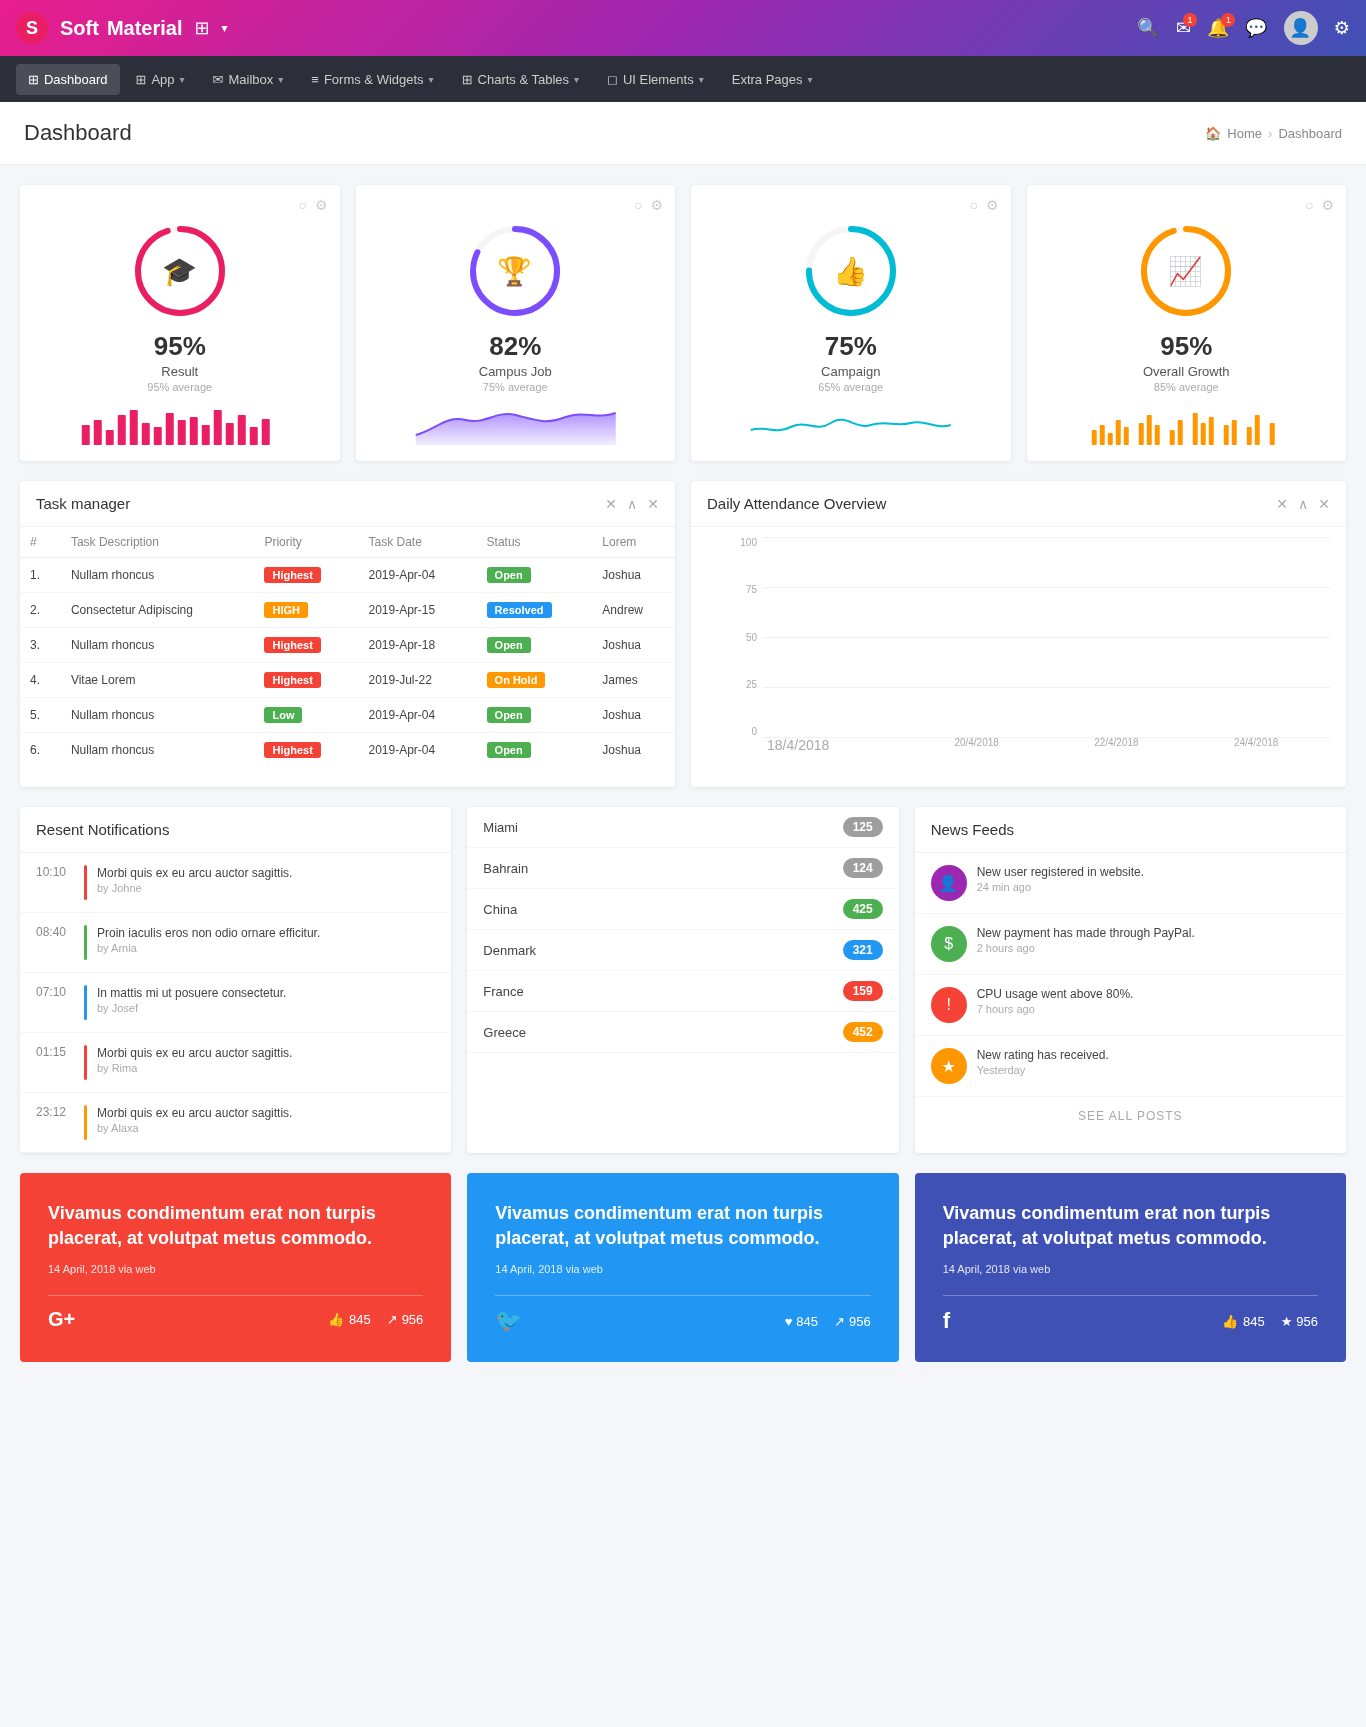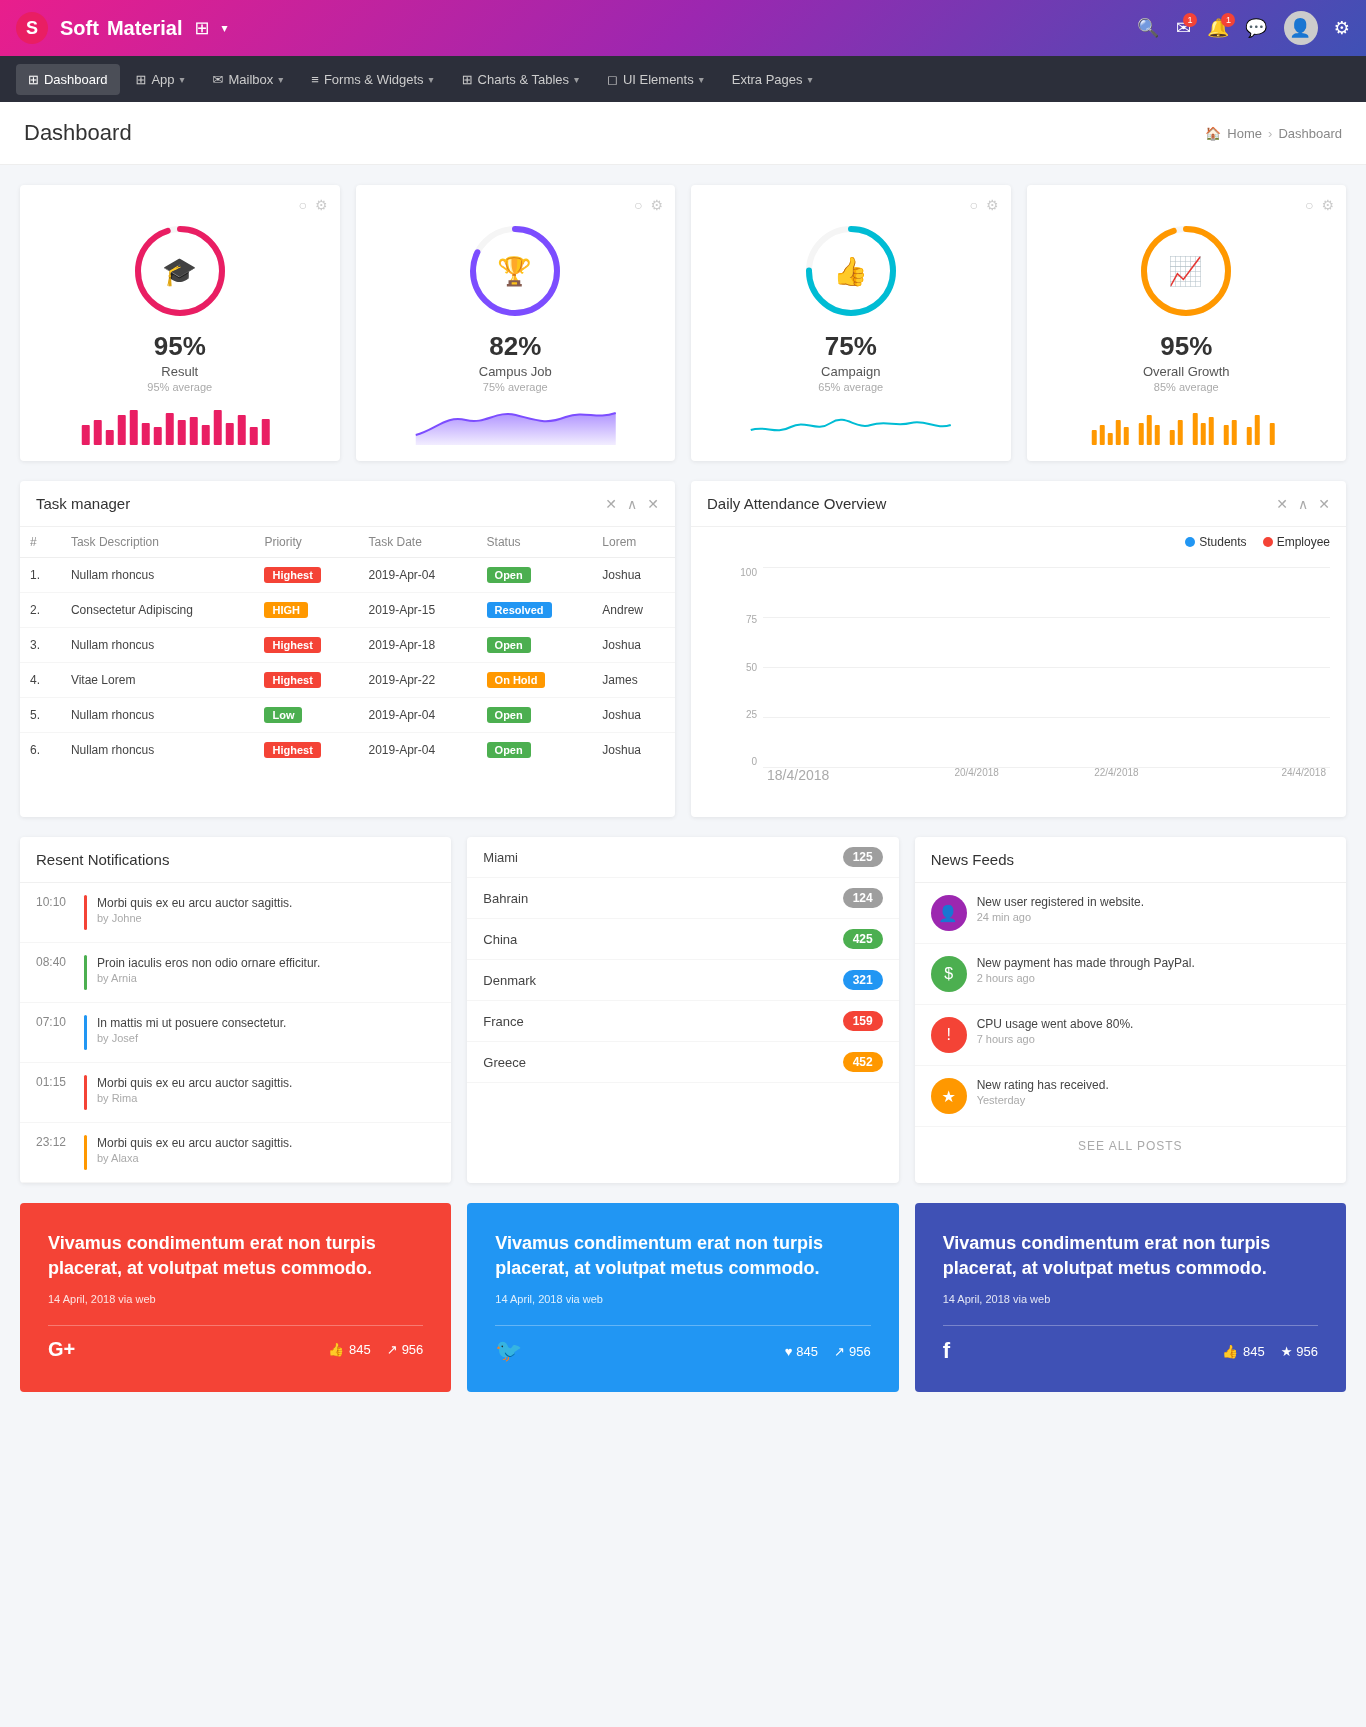--- a/index.html
+++ b/index.html
@@ -423,21 +423,21 @@
     <td>Nullam rhoncus</td>
     <td><span class="badge-pill badge-highest">Highest</span></td>
     <td>2019-Apr-18</td>
     <td><span class="badge-pill badge-open">Open</span></td>
     <td>Joshua</td>
   </tr>
             <tr>
     <td>4.</td>
     <td>Vitae Lorem</td>
     <td><span class="badge-pill badge-highest">Highest</span></td>
-    <td>2019-Apr-22</td>
+    <td>2019-Jul-22</td>
     <td><span class="badge-pill badge-onhold">On Hold</span></td>
     <td>James</td>
   </tr>
             <tr>
     <td>5.</td>
     <td>Nullam rhoncus</td>
     <td><span class="badge-pill badge-low">Low</span></td>
     <td>2019-Apr-04</td>
     <td><span class="badge-pill badge-open">Open</span></td>
     <td>Joshua</td>
@@ -456,30 +456,20 @@
 
     <div class="panel">
       <div class="panel-header">
         <span class="panel-title">Daily Attendance Overview</span>
         <div class="panel-controls">
           <span>✕</span>
           <span>∧</span>
           <span>✕</span>
         </div>
       </div>
-      <div class="attendance-legend">
-        <div class="legend-item">
-          <div class="legend-dot" style="background:#2196f3;"></div>
-          <span>Students</span>
-        </div>
-        <div class="legend-item">
-          <div class="legend-dot" style="background:#f44336;"></div>
-          <span>Employee</span>
-        </div>
-      </div>
       <div class="chart-area">
         <div style="display:flex; height:220px; position:relative;margin-left:28px;">
           <div style="display:flex;flex-direction:column;justify-content:space-between;font-size:10px;color:#aaa;padding-right:6px;padding-top:0;padding-bottom:20px;min-width:28px;text-align:right;">
             <span>100</span>
             <span>75</span>
             <span>50</span>
             <span>25</span>
             <span>0</span>
           </div>
           <div style="flex:1;position:relative;">
@@ -522,21 +512,21 @@
   </div>
                 <div style="display: flex; gap: 3px; align-items: flex-end; flex: 1 1 0%;">
     <div style="flex:1;height:85%;background:#2196f3;border-radius:2px 2px 0 0;"></div>
     <div style="flex:1;height:88%;background:#f44336;border-radius:2px 2px 0 0;"></div>
   </div>
               </div>
             <div style="display:flex;font-size:10px;color:#aaa;height:20px;padding:0 4px;" id="x-labels">
             <span style="flex: 2 1 0%; text-align: left; font-size: 14px; color: rgb(170, 170, 170);">18/4/2018</span>
                 <span style="flex: 2 1 0%; text-align: center; font-size: 10px; color: rgb(170, 170, 170);">20/4/2018</span>
                 <span style="flex: 2 1 0%; text-align: center; font-size: 10px; color: rgb(170, 170, 170);">22/4/2018</span>
-                <span style="flex: 2 1 0%; text-align: right; font-size: 10px; color: rgb(170, 170, 170);">24/4/2018</span>
+                <span style="flex: 2 1 0%; text-align: center; font-size: 10px; color: rgb(170, 170, 170);">24/4/2018</span>
               </div>
           </div>
         </div>
       </div>
     </div>
 
   </div>
 
   <div class="bottom-section">
 

